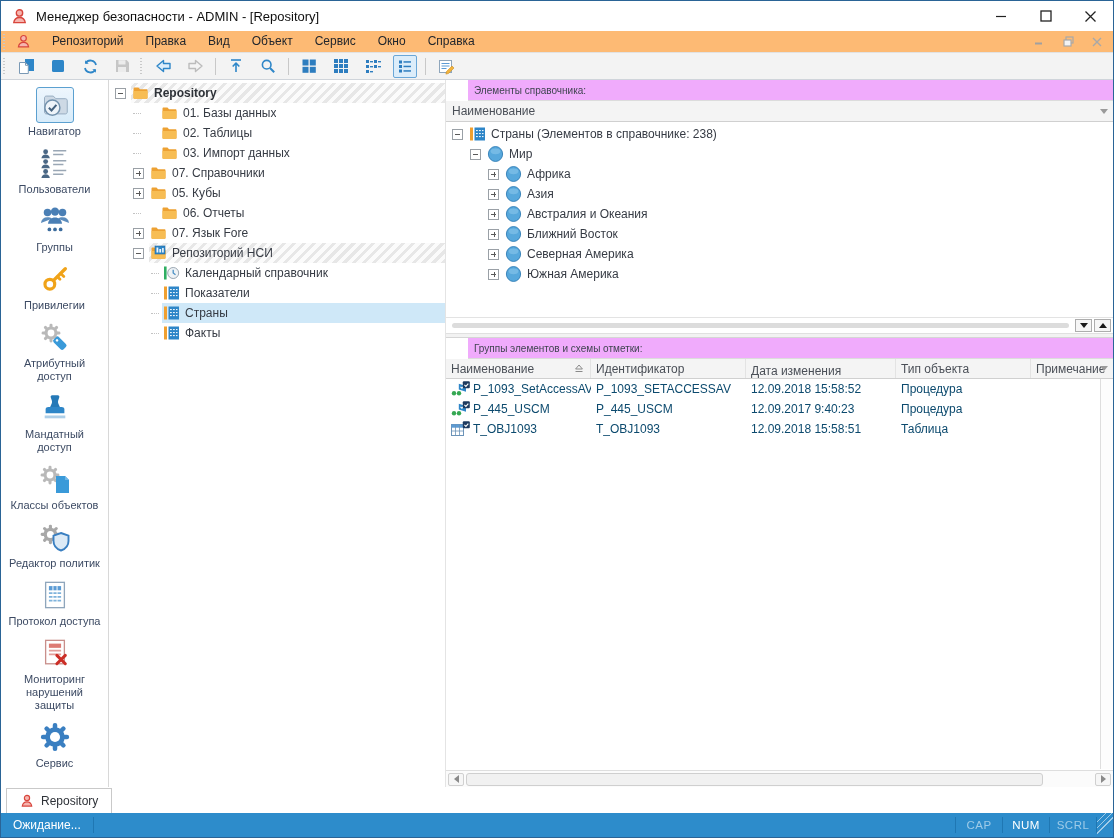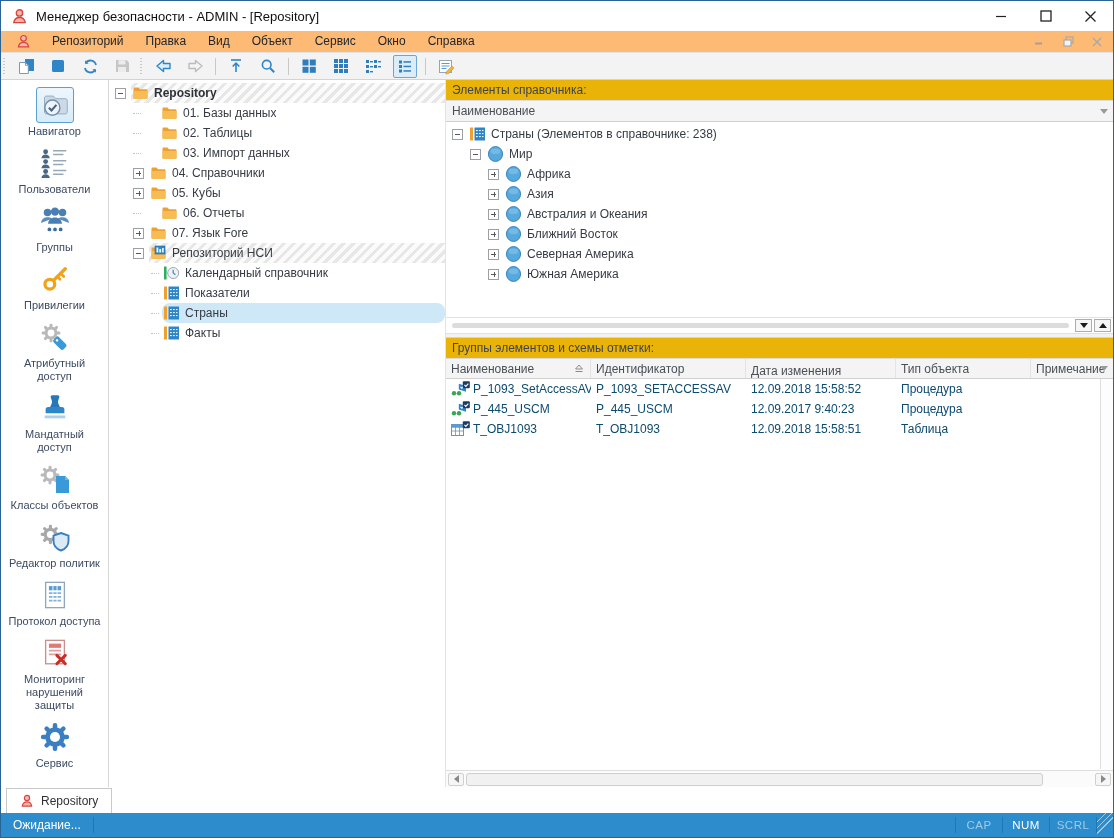--- a/index.html
+++ b/index.html
@@ -42,27 +42,27 @@
   .trow { height:20px; display:flex; align-items:center; font-size:12px; color:#363b44; cursor:default; }
   .trow .pad0 { width:6px; flex:none; } .trow .pad1 { width:24px; flex:none; } .trow .pad2 { width:42px; flex:none; }
   .exp { width:11px; height:11px; border:1px solid #9aa0a6; background:#fff; flex:none; margin-right:5px; position:relative; }
   .exp::before { content:""; position:absolute; left:2px; top:4.5px; width:5px; height:1px; background:#5a5a5a; }
   .exp.plus::after { content:""; position:absolute; left:4.5px; top:2px; width:1px; height:5px; background:#5a5a5a; }
   .exp.none { visibility:hidden; }
   .dash { width:8px; height:1px; border-top:1px dotted #c3c3c3; margin-right:3px; flex:none; }
   .tcontent { display:flex; align-items:center; flex:1; height:100%; padding-left:1px; min-width:0; }
   .tcontent .ticon { width:17px; height:16px; margin-right:5px; flex:none; }
   .tcontent.hatch { background:repeating-linear-gradient(-45deg,#e7e7e7 0 3px,#fbfbfb 3px 7px); }
-  .tcontent.selected { background:#cfe8f8;border-radius:8px; }
+  .tcontent.selected { background:#cfe8f8; }
   .tlabel { white-space:nowrap; overflow:hidden; }
   .tlabel.bold { font-weight:bold; color:#2e3238; }
 
   
   .rightpanel { flex:1; display:flex; flex-direction:column; min-width:0; }
-  .panel-label { height:21px; background:#eab308; border-bottom:1px solid #dcdcdc; font-size:12px; color:#3f4450; display:flex; align-items:center; padding-left:6px; flex:none; }
+  .panel-label { height:21px; background:#f0abfc; border-bottom:1px solid #dcdcdc; font-size:10px; color:#3f4450; display:flex; align-items:center; padding-left:6px; flex:none;margin-left:22px; }
   .colheader { height:21px; background:#f4f4f4; border-bottom:1px solid #d0d0d0; display:flex; align-items:center; font-size:12px; color:#4a4f57; position:relative; flex:none; }
   .dd-btn { position:absolute; right:1px; top:2px; width:16px; height:16px; display:flex; align-items:center; justify-content:center; }
   .tri-down { width:0; height:0; border-left:4px solid transparent; border-right:4px solid transparent; border-top:5px solid #9a9a9a; }
   .top-section { height:253px; display:flex; flex-direction:column; flex:none; }
   .rtree { flex:1; overflow:hidden; padding-top:2px; }
   .hscroll-lite { height:16px; border-top:1px solid #e3e3e3; display:flex; align-items:center; flex:none; padding:0 2px; }
   .hscroll-lite .track { flex:1; height:5px; border-radius:3px; background:#dcdcdc; margin:0 4px; }
   .updown { width:17px; height:13px; border:1px solid #adadad; background:#f6f6f6; display:flex; align-items:center; justify-content:center; margin-left:2px; }
   .tri-b-down { width:0; height:0; border-left:4px solid transparent; border-right:4px solid transparent; border-top:5px solid #1a1a1a; }
   .tri-b-up { width:0; height:0; border-left:4px solid transparent; border-right:4px solid transparent; border-bottom:5px solid #1a1a1a; }
@@ -484,21 +484,21 @@
             <span class="tlabel">03. Импорт данных</span>
           </span>
         </div>
       <div class="trow">
           <span class="pad1"></span>
           <span class="exp plus"></span>
         <span class="tcontent">
             <svg class="ticon" viewBox="0 0 16 16">
               <use href="#folder16"></use>
             </svg>
-            <span class="tlabel">04. Справочники</span>
+            <span class="tlabel">07. Справочники</span>
           </span>
         </div>
       <div class="trow">
           <span class="pad1"></span>
           <span class="exp plus"></span>
         <span class="tcontent">
             <svg class="ticon" viewBox="0 0 16 16">
               <use href="#folder16"></use>
             </svg>
             <span class="tlabel">05. Кубы</span>

